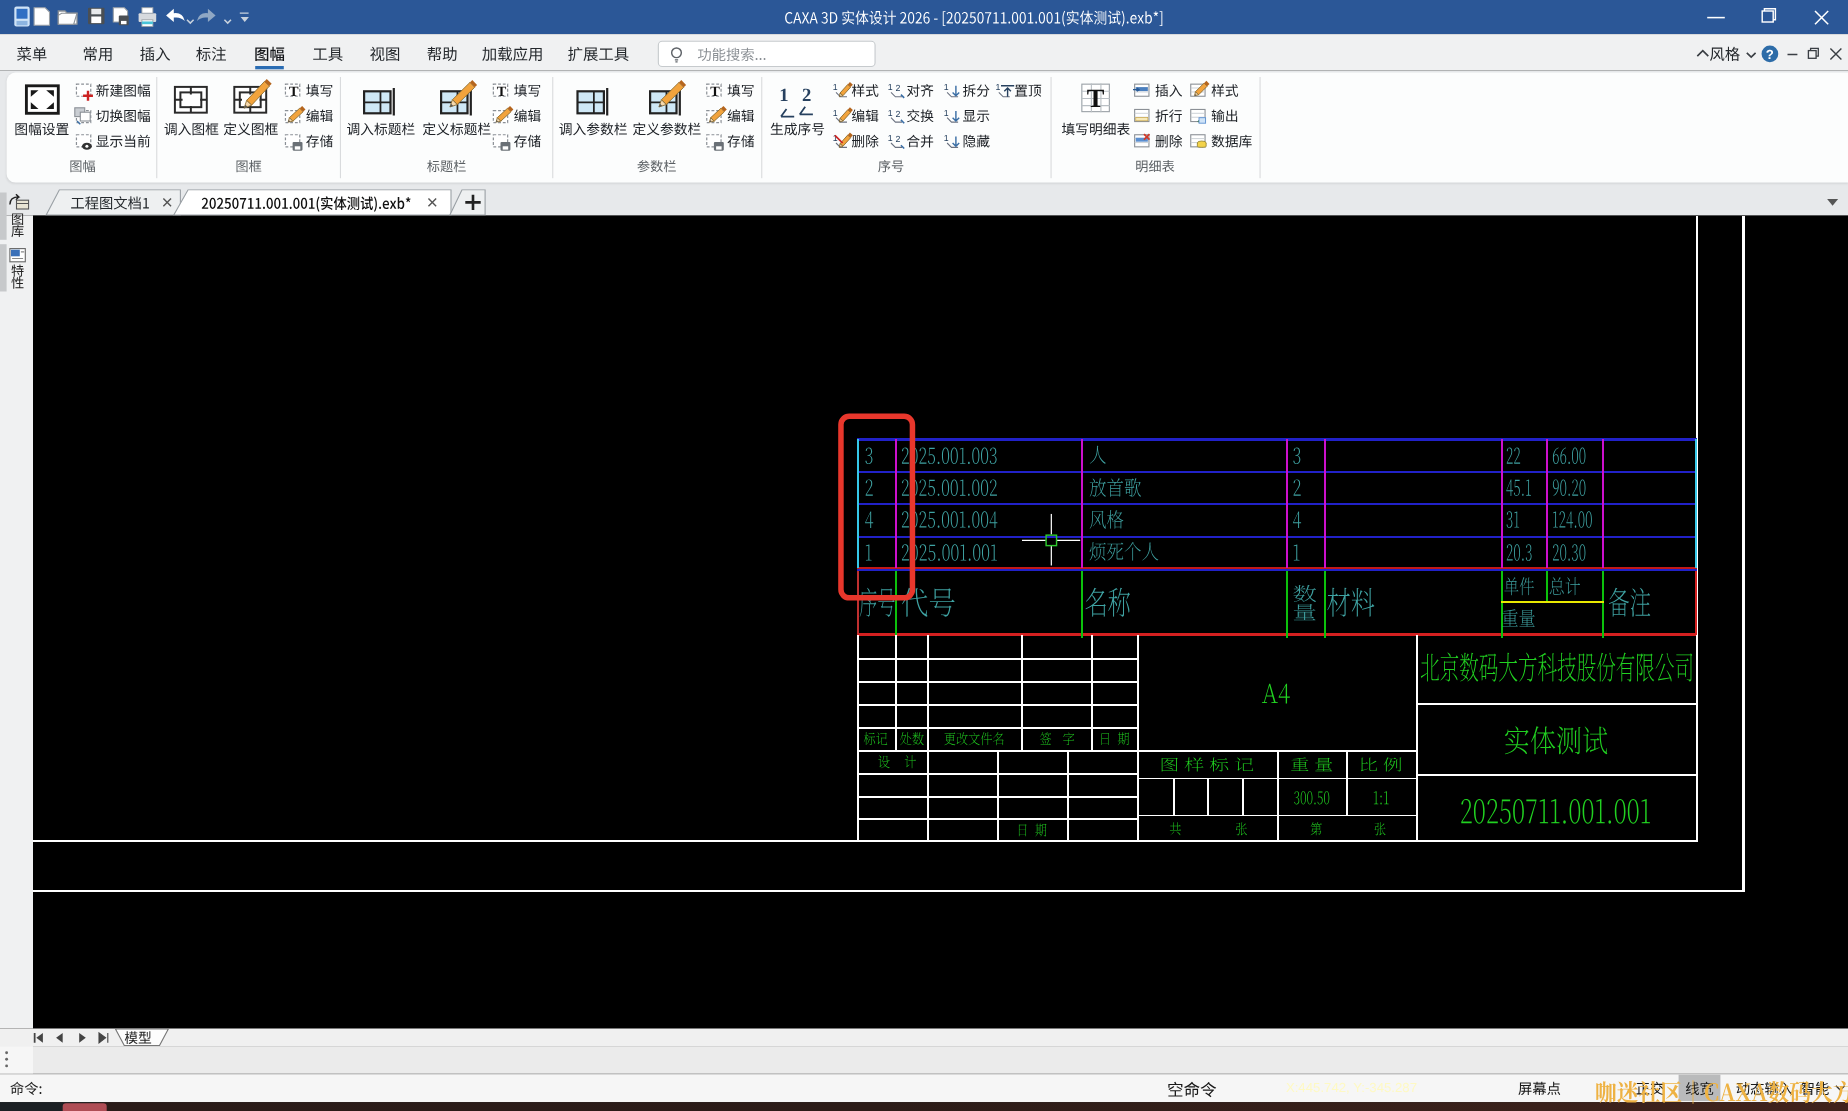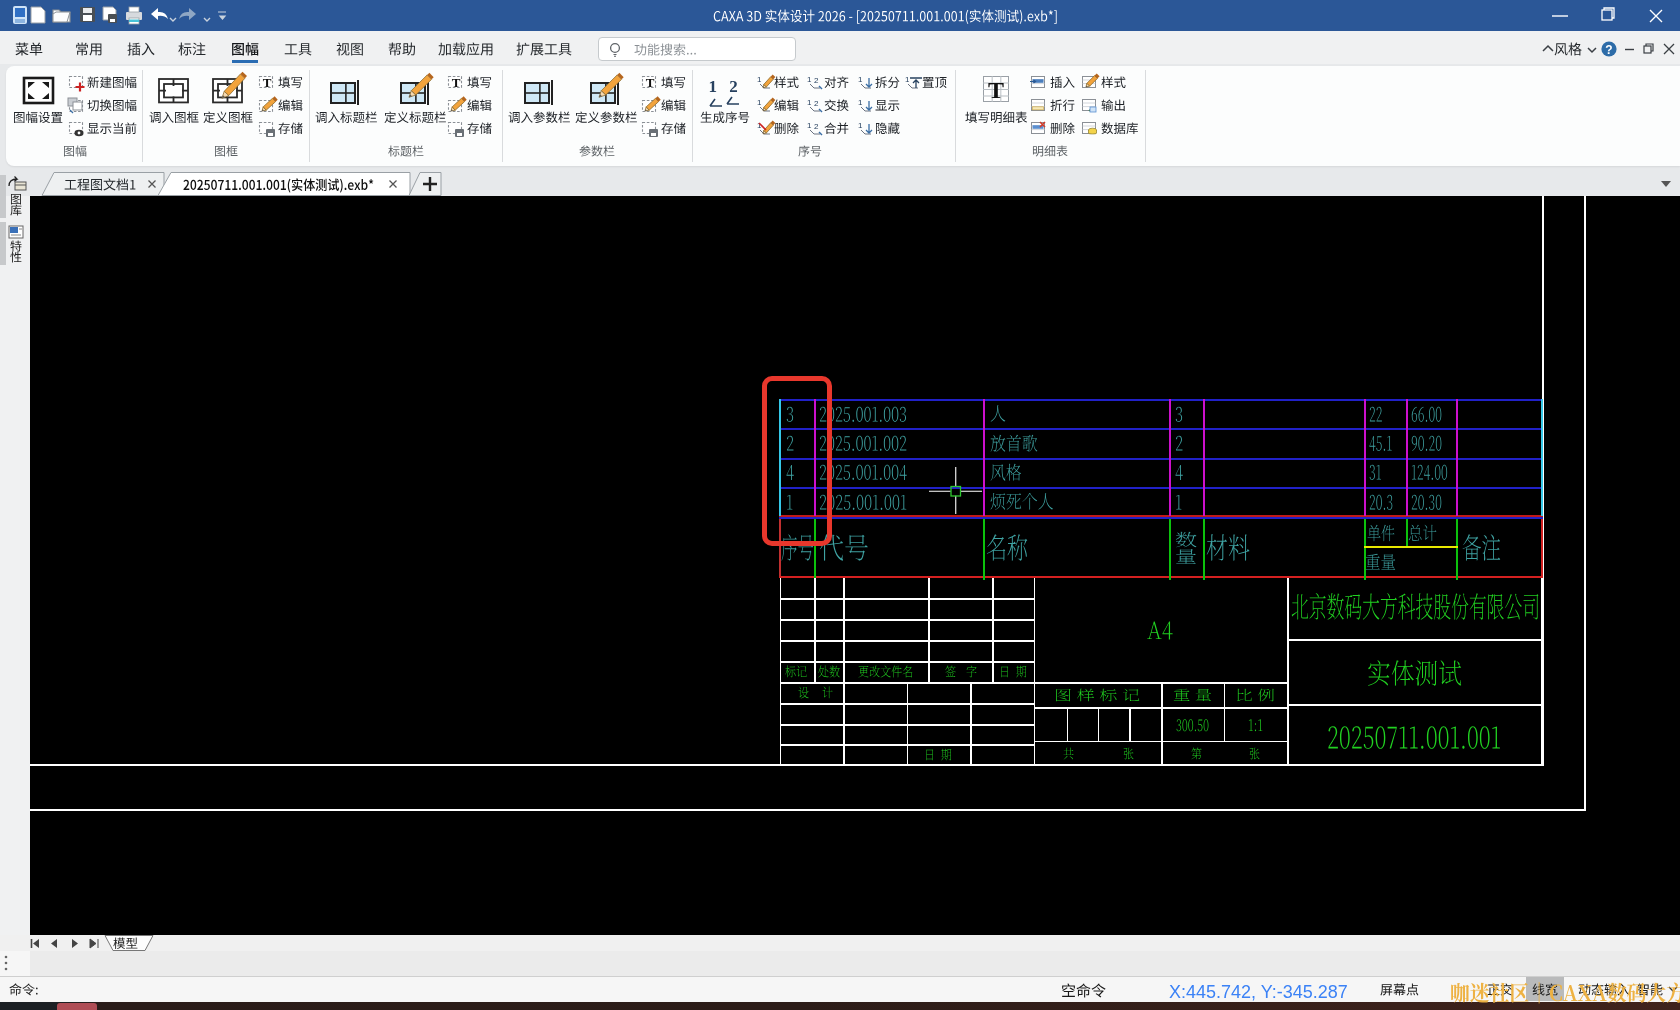--- a/index.html
+++ b/index.html
@@ -1569,21 +1569,21 @@
       <use href="#g202" x="2000"></use>
     </g>
   </svg>
 <svg class="t" style="left:1061.0px;top:983.0px" width="47" height="19">
     <g transform="translate(0,13.20) scale(0.015000,-0.015000)" fill="#1a1a1a">
       <use href="#g203"></use>
       <use href="#g200" x="1000"></use>
       <use href="#g201" x="2000"></use>
     </g>
   </svg>
-<span style="position:absolute;left:1169px;top:982px;font-size:18px;color:#3b82f6">X:445.742, Y:-345.287</span>
+<span style="position:absolute;left:1169px;top:982px;font-size:12px;color:#fef9c3">X:445.742, Y:-345.287</span>
 <svg class="t" style="left:1379.5px;top:983.0px" width="41" height="16">
     <g transform="translate(0,11.44) scale(0.013000,-0.013000)" fill="#1a1a1a">
       <use href="#g204"></use>
       <use href="#g205" x="1000"></use>
       <use href="#g206" x="2000"></use>
     </g>
   </svg>
 <svg class="t" style="left:1487.0px;top:983.0px" width="28" height="16">
     <g transform="translate(0,11.44) scale(0.013000,-0.013000)" fill="#1a1a1a">
       <use href="#g207"></use>

